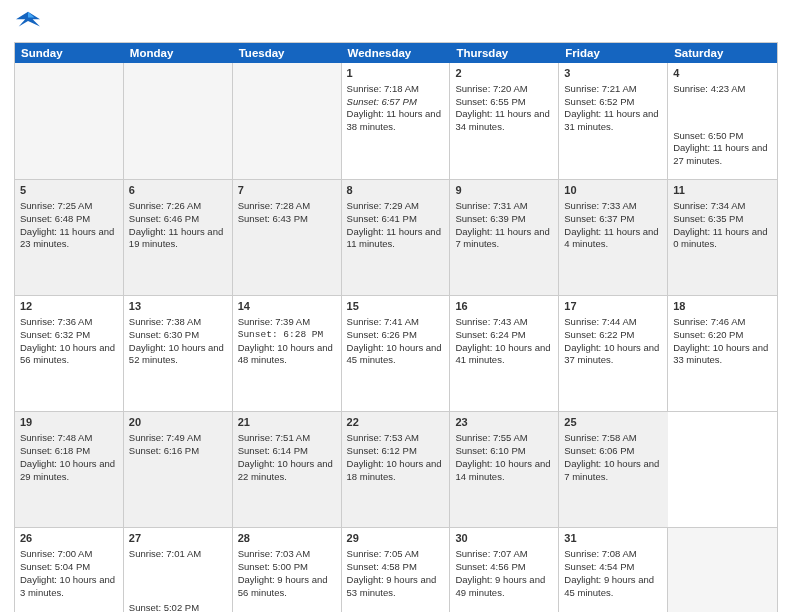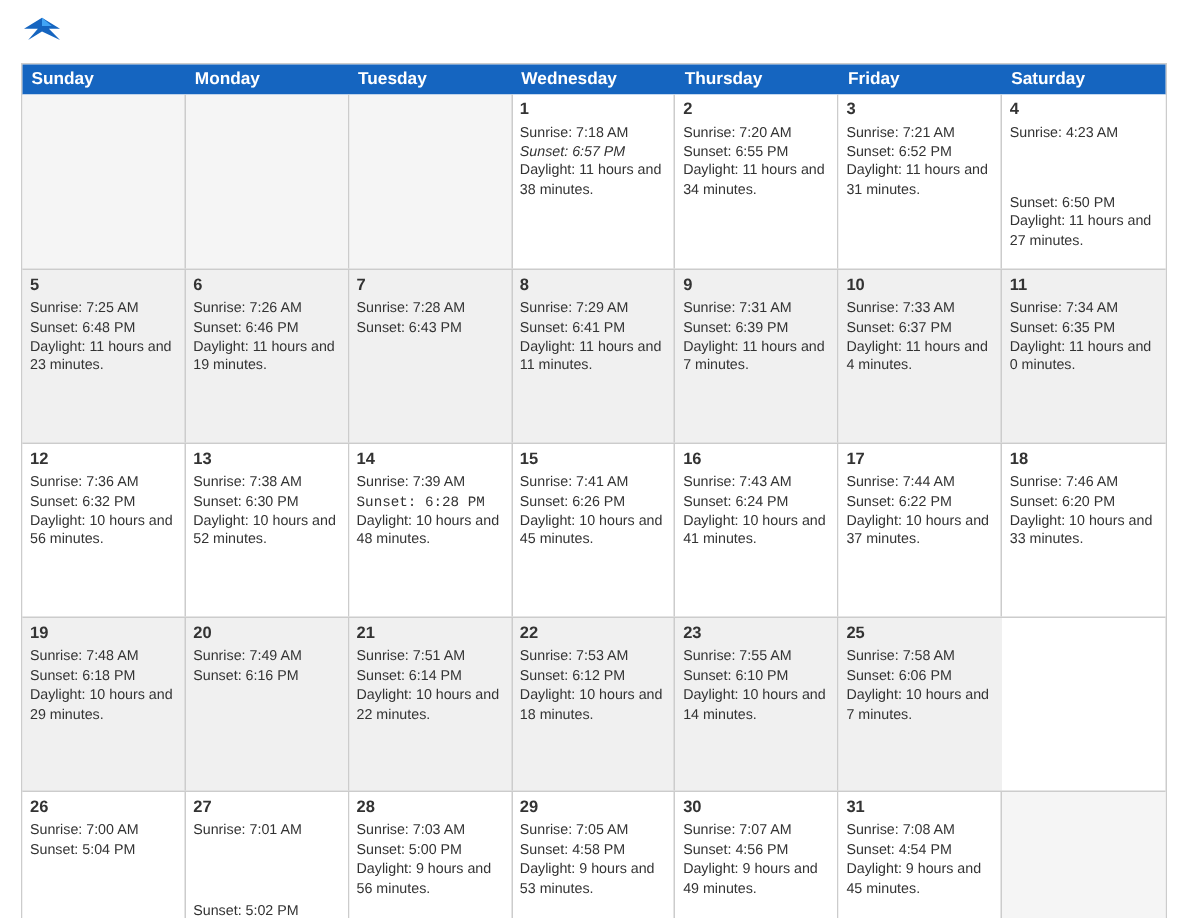--- a/index.html
+++ b/index.html
@@ -290,20 +290,21 @@
             <span style="display: block;">Sunrise: 7:58 AM</span>
             <span style="display: block;">Sunset: 6:06 PM</span>
             <span style="display: block;">Daylight: 10 hours and 7 minutes.</span>
           </div>
         </div>
         <div class="cal-row">
           <div class="cal-cell">
             <span class="day-num">26</span>
             <span style="display: block;">Sunrise: 7:00 AM</span>
             <span style="display: block;">Sunset: 5:04 PM</span>
+            <span style="display: block;">Daylight: 10 hours and 3 minutes.</span>
           </div>
           <div class="cal-cell">
             <span class="day-num">27</span>
             <span style="display: block;">Sunrise: 7:01 AM</span>
             <span style="display: block; margin-top: 41px;">Sunset: 5:02 PM</span>
             <span style="display: block;">Daylight: 10 hours and 0 minutes.</span>
           </div>
           <div class="cal-cell">
             <span class="day-num">28</span>
             <span style="display: block;">Sunrise: 7:03 AM</span>

